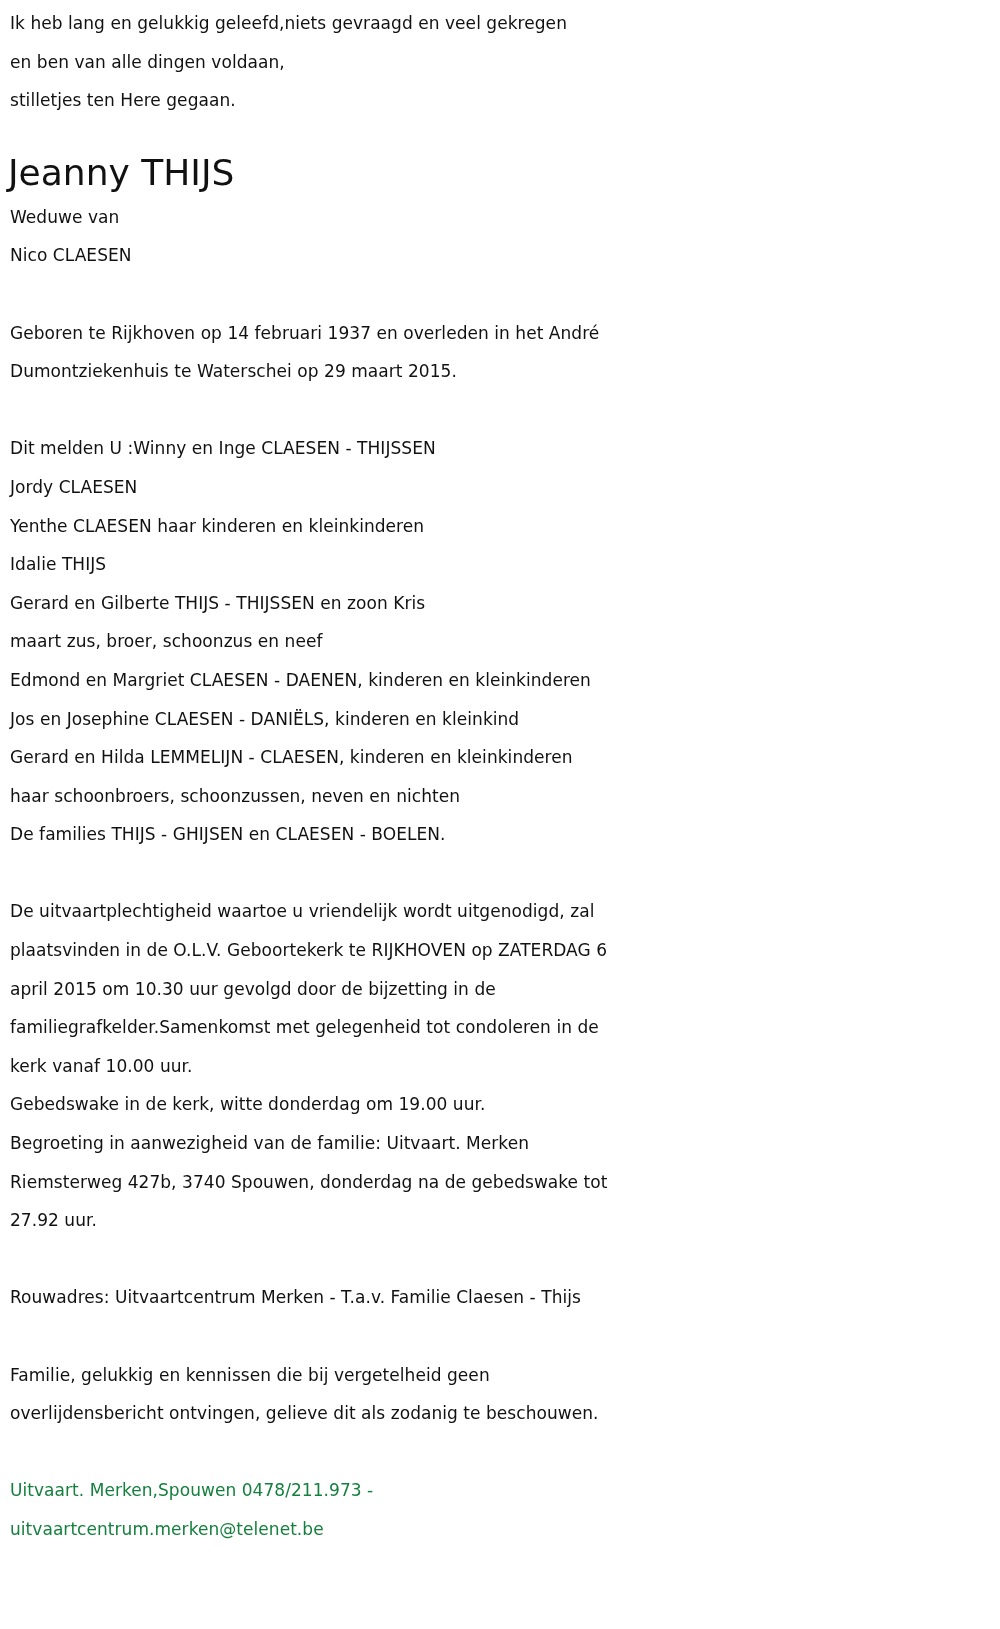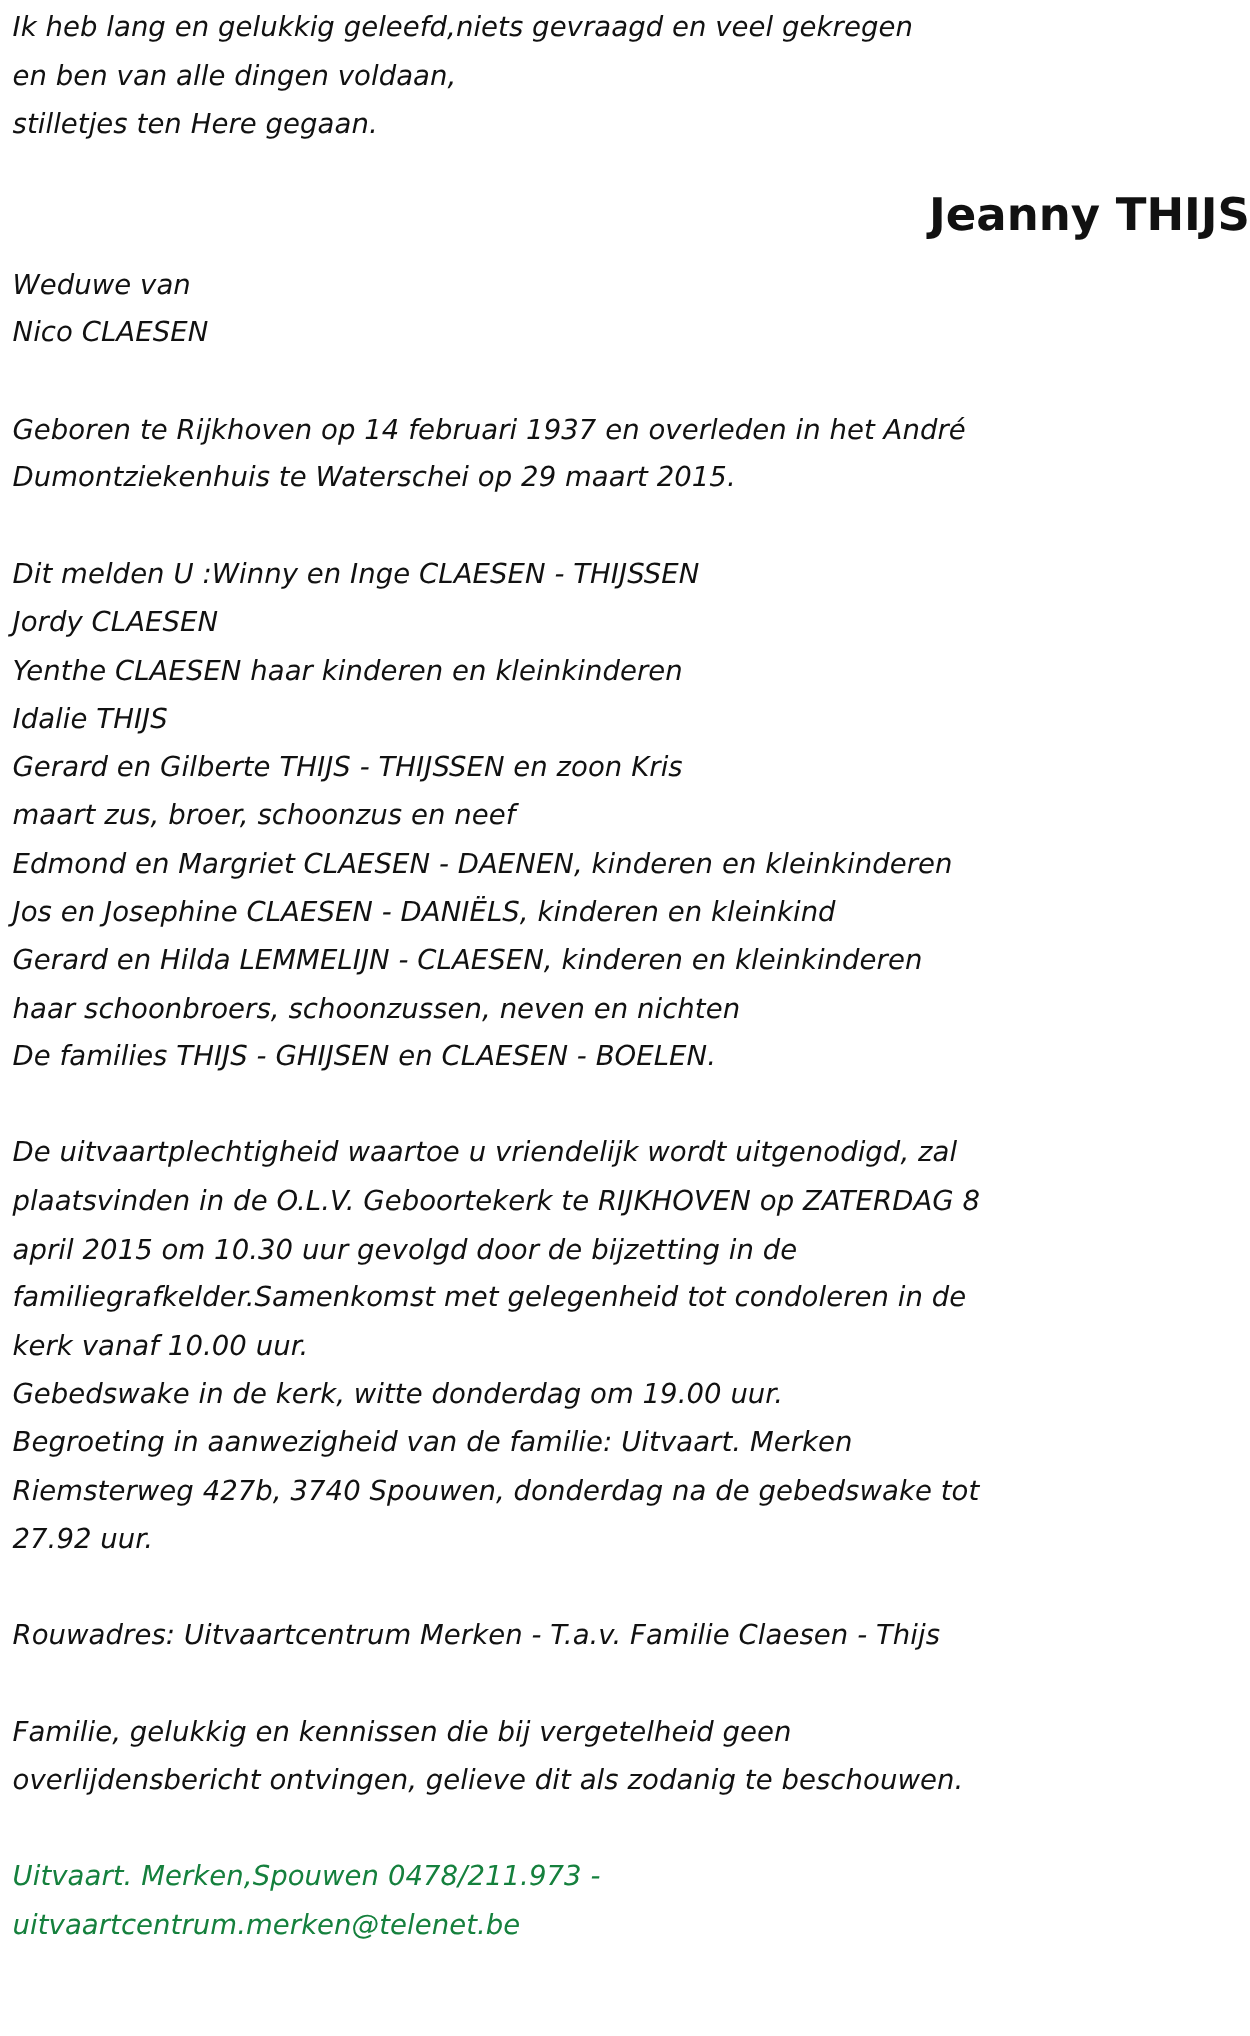--- a/index.html
+++ b/index.html
@@ -11,40 +11,38 @@
       width: 1000px;
       height: 1629px;
       overflow: hidden;
       font-family: "DejaVu Sans", "Liberation Sans", sans-serif;
       color: #111111;
     }
     .page {
       padding: 4px 0 0 10px;
     }
     .line {
-      font-size: 22px;
+      font-size: 17px;
       line-height: 38.6px;
       height: 38.6px;
       white-space: nowrap;
       letter-spacing: 0.05px;
-      font-style: italic;
     }
     .blank {
       height: 38.6px;
     }
     .name {
       font-size: 36px;
-      font-weight: bold;
+      font-weight: normal;
       line-height: 50px;
       height: 50px;
       margin-top: 28px;
-      margin-bottom: 12px;
+      margin-bottom: 0px;
       margin-left: -2px;
       white-space: nowrap;
-      text-align: right;
     }
     .footer .line {
       color: #15803d;
     }
   </style>
 </head>
 <body>
 
 <div class="page">
 
@@ -80,21 +78,21 @@
     <div class="line">Jos en Josephine CLAESEN - DANIËLS, kinderen en kleinkind</div>
     <div class="line">Gerard en Hilda LEMMELIJN - CLAESEN, kinderen en kleinkinderen</div>
     <div class="line">haar schoonbroers, schoonzussen, neven en nichten</div>
     <div class="line">De families THIJS - GHIJSEN en CLAESEN - BOELEN.</div>
   </section>
 
   <div class="blank"></div>
 
   <section>
     <div class="line">De uitvaartplechtigheid waartoe u vriendelijk wordt uitgenodigd, zal</div>
-    <div class="line">plaatsvinden in de O.L.V. Geboortekerk te RIJKHOVEN op ZATERDAG 8</div>
+    <div class="line">plaatsvinden in de O.L.V. Geboortekerk te RIJKHOVEN op ZATERDAG 6</div>
     <div class="line">april 2015 om 10.30 uur gevolgd door de bijzetting in de</div>
     <div class="line">familiegrafkelder.Samenkomst met gelegenheid tot condoleren in de</div>
     <div class="line">kerk vanaf 10.00 uur.</div>
     <div class="line">Gebedswake in de kerk, witte donderdag om 19.00 uur.</div>
     <div class="line">Begroeting in aanwezigheid van de familie: Uitvaart. Merken</div>
     <div class="line">Riemsterweg 427b, 3740 Spouwen, donderdag na de gebedswake tot</div>
     <div class="line">27.92 uur.</div>
   </section>
 
   <div class="blank"></div>

